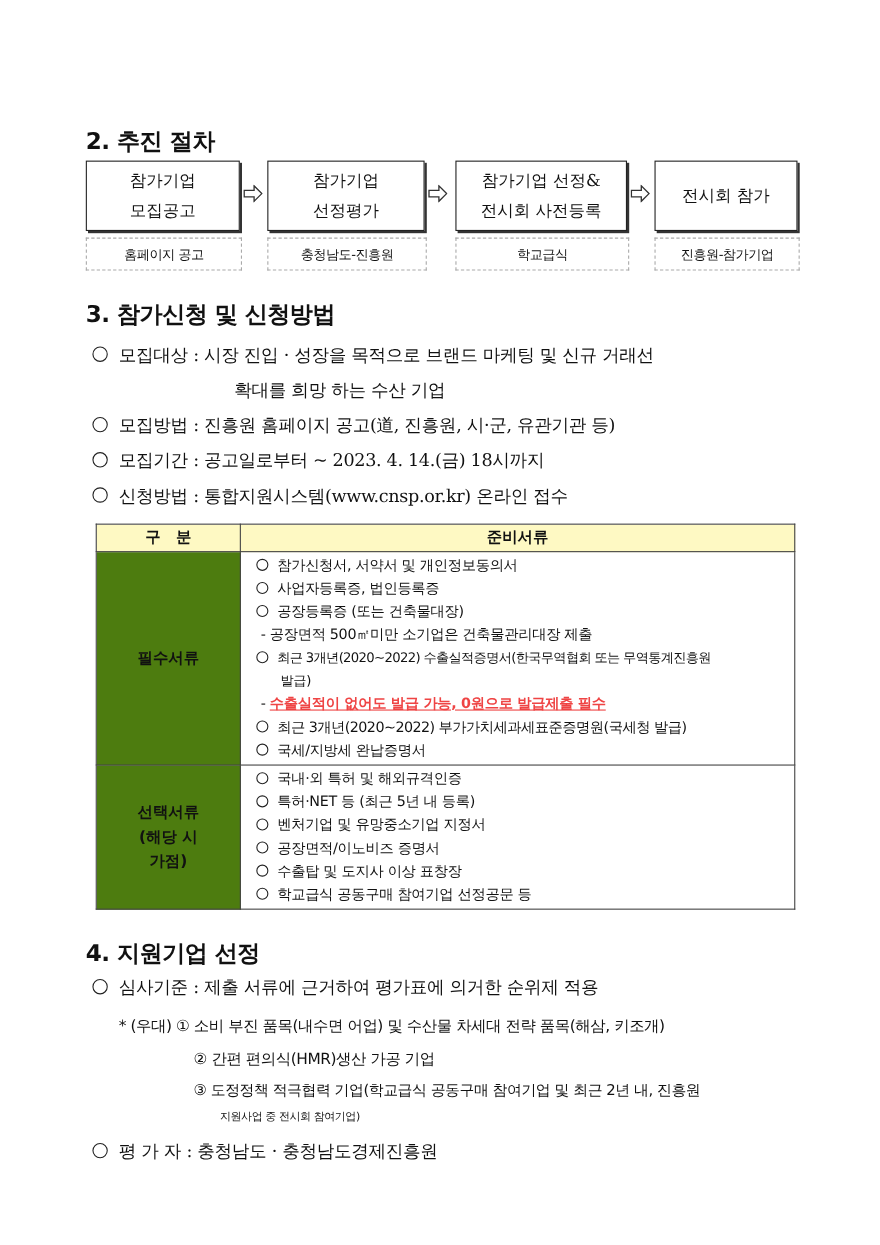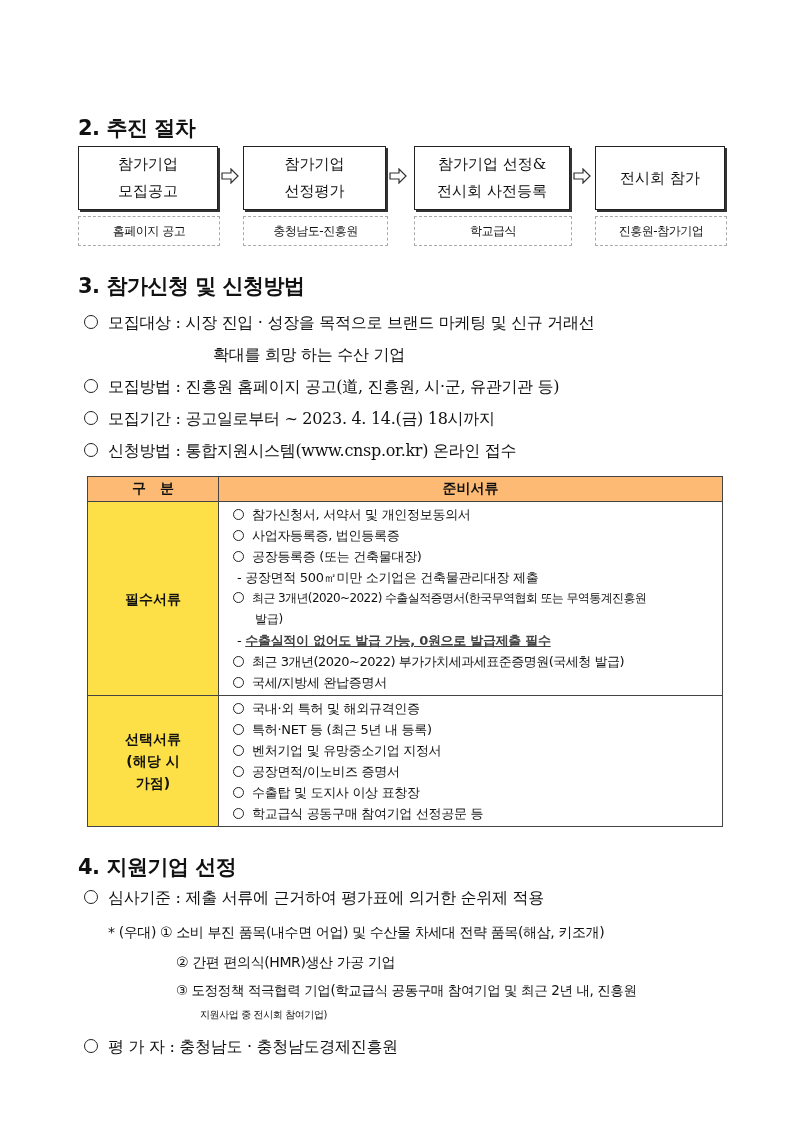--- a/index.html
+++ b/index.html
@@ -20,30 +20,30 @@
 
   .bullet-line { position: absolute; left: 84px; font-size: 16px; font-family: "DejaVu Serif", serif;
                  white-space: nowrap; letter-spacing: -0.3px; }
   .circ { display: inline-block; width: 12px; height: 12px; border: 1.5px solid #222; border-radius: 50%;
           vertical-align: middle; margin-right: 10px; position: relative; top: -2px; }
 
   
   table.docs { position: absolute; left: 87px; top: 476px; width: 636px; border-collapse: collapse;
                font-size: 13px; font-family: "DejaVu Sans", sans-serif; }
   table.docs td, table.docs th { border: 1px solid #444; }
-  table.docs th { background: #fdba74; height: 22px; font-size: 14px; font-weight: bold; }
-  table.docs td.cat { background: #fde047; width: 128px; text-align: center; font-weight: bold;
+  table.docs th { background: #fef9c3; height: 22px; font-size: 14px; font-weight: bold; }
+  table.docs td.cat { background: #4d7c0f; width: 128px; text-align: center; font-weight: bold;
                       font-size: 14px; line-height: 22px; white-space: pre-line; }
   table.docs td.items { padding: 2px 0 2px 14px; }
   .item { height: 21px; line-height: 21px; white-space: nowrap; letter-spacing: -0.3px; }
   .item.sub { padding-left: 4px; }
   .item.cont { padding-left: 22px; }
   .item .c2 { display: inline-block; width: 9px; height: 9px; border: 1.3px solid #222; border-radius: 50%;
               margin-right: 8px; vertical-align: middle; position: relative; top: -1px; }
-  .highlight { color: #404040; font-weight: bold; text-decoration: underline; text-align: right; }
+  .highlight { color: #ef4444; font-weight: bold; text-decoration: underline; text-align: right; }
   .small-note { position: absolute; font-size: 14px; font-family: "DejaVu Sans", sans-serif; white-space: nowrap; letter-spacing: -0.4px; }
 </style>
 </head>
 <body>
 
 <div class="abs sec-title" style="left:78px; top:114px;text-align:right;">2. 추진 절차</div>
 
 <div class="step-box" style="left:78px; width:138px;">참가기업
 모집공고</div>
 <svg class="arrow" style="left:221px;" viewBox="0 0 18 16">

